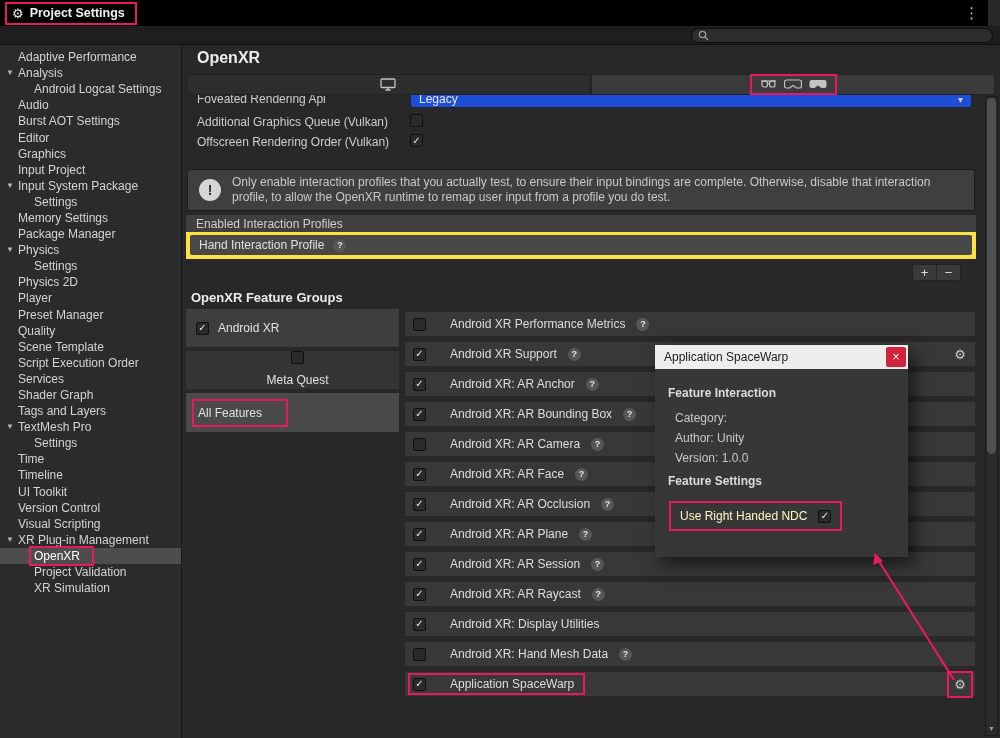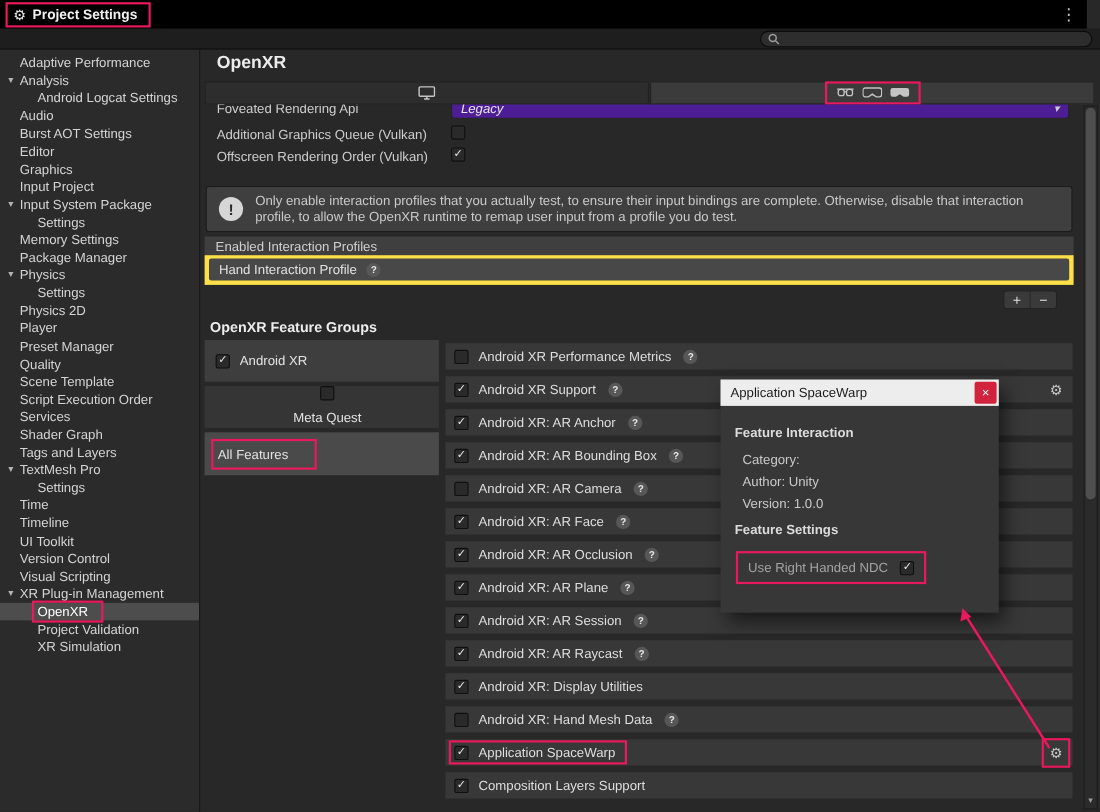--- a/index.html
+++ b/index.html
@@ -46,23 +46,23 @@
   .tab{flex:1;background:#2d2d2d;border:1px solid #222;display:flex;align-items:center;
     justify-content:center;cursor:default;}
   .tab.selected{background:#3b3b3b;}
   .tab-icons{display:flex;align-items:center;gap:7px;padding:2px 7px;}
   .tab-icons.ann-outline{outline-offset:1px;}
 
   
   .scrollarea{position:absolute;left:0;top:50px;right:17px;bottom:0;overflow:hidden;}
   .setting-label{position:absolute;color:#cdcdcd;}
   .lbl-fov{left:14px;top:-3px;}
-  .dropdown{position:absolute;left:227px;top:-5px;width:562px;height:18px;background:#4c1d95;
+  .dropdown{position:absolute;left:227px;top:-5px;width:562px;height:18px;background:#1d4ed8;
     border:1px solid #242424;border-radius:3px;display:flex;align-items:center;padding:0 8px;
-    color:#e6e6e6;cursor:default;font-style:italic;}
+    color:#e6e6e6;cursor:default;}
   .caret{margin-left:auto;font-size:10px;color:#ccc;}
   .i-caret::before{content:"▾";}
   .lbl-agq{left:14px;top:20px;}
   .lbl-oro{left:14px;top:40px;}
   .cb{width:13px;height:13px;background:#2a2a2a;border:1px solid #0f0f0f;border-radius:2px;
     display:inline-flex;align-items:center;justify-content:center;flex:none;color:#e8e8e8;
     font-size:10px;line-height:1;cursor:default;}
   .cb.on::before{content:"✓";}
   .cb-abs{position:absolute;}
   .cb-agq{left:227px;top:19px;}
@@ -97,38 +97,38 @@
     gap:9px;padding-left:10px;cursor:default;}
   .groups div.group-row:nth-of-type(2){background:#353535;flex-direction:column;}
   .groups div.group-row:nth-of-type(3){background:#4a4a4a;height:39px;}
   .group-label{color:#e2e2e2;}
   .group-label.ann-pad{outline:2px solid var(--ann);padding:5px 24px 5px 4px;margin-left:-2px;}
 
   .features{position:absolute;left:222px;top:217px;width:570px;}
   .feat-row{height:24px;margin-bottom:6px;background:#383838;display:flex;align-items:center;
     padding:0 9px 0 5px;}
   .feat-main{display:inline-flex;align-items:center;gap:9px;padding:2px 9px 2px 3px;}
-  .feat-label{color:#dedede;white-space:nowrap;}
+  .feat-label{color:#dedede;white-space:nowrap;margin-left:15px;}
   .feat-row .help-badge{margin-left:2px;}
   .gear{margin-left:auto;font-size:13px;color:#c6c6c6;line-height:1;cursor:default;}
   .gear.ann-gear{outline:2px solid var(--ann);outline-offset:5px;}
 
   
   .popup{position:absolute;left:472px;top:250px;width:253px;min-height:212px;background:#373737;
     box-shadow:6px 8px 16px rgba(0,0,0,.55);z-index:8;}
   .popup-titlebar{height:24px;background:#ededed;display:flex;align-items:center;padding-left:9px;
     color:#1b1b1b;position:relative;}
   .popup-close{position:absolute;right:2px;top:2px;width:20px;height:20px;background:#d2233c;
     color:#fff;display:flex;align-items:center;justify-content:center;font-size:12px;
     border-radius:2px;cursor:default;}
   .popup-body{padding:10px 13px 16px;}
   .popup-h{font-weight:bold;color:#dcdcdc;margin:7px 0 9px;}
   .popup-field{color:#c9c9c9;margin:2px 0 2px 7px;line-height:18px;}
   .ndc-row{display:inline-flex;align-items:center;gap:11px;margin:6px 0 2px 3px;padding:6px 9px;
-    color:#a3a3a3;}
+    color:#fef9c3;}
 
   
   .arrow-svg{position:absolute;left:670px;top:442px;width:120px;height:155px;z-index:9;
     pointer-events:none;}
   .arrow-svg line{stroke:var(--ann);}
   .arrow-svg .ah{fill:var(--ann);}
 
   
   .vscroll{position:absolute;right:2px;top:51px;bottom:2px;width:13px;background:#2b2b2b;
     border:1px solid #1c1c1c;}
@@ -525,28 +525,20 @@
 
           <div class="feat-row">
             <span class="feat-main ann-outline">
               <span class="cb on"></span>
               <span class="feat-label">Application SpaceWarp</span>
             </span>
             <span class="help-badge" style="visibility: hidden;"></span>
             <span class="gear i-gear ann-gear"></span>
           </div>
 
-          <div class="feat-row">
-            <span class="feat-main">
-              <span class="cb on"></span>
-              <span class="feat-label">Composition Layers Support</span>
-            </span>
-            <span class="help-badge" style="visibility: hidden;"></span>
-            <span class="gear i-gear" style="visibility: hidden;"></span>
-          </div>
         </div>
 
       <div class="popup">
         <div class="popup-titlebar">
           <span>Application SpaceWarp</span>
           <span class="popup-close">×</span>
         </div>
         <div class="popup-body">
           <div class="popup-h">Feature Interaction</div>
           <div class="popup-fields">

